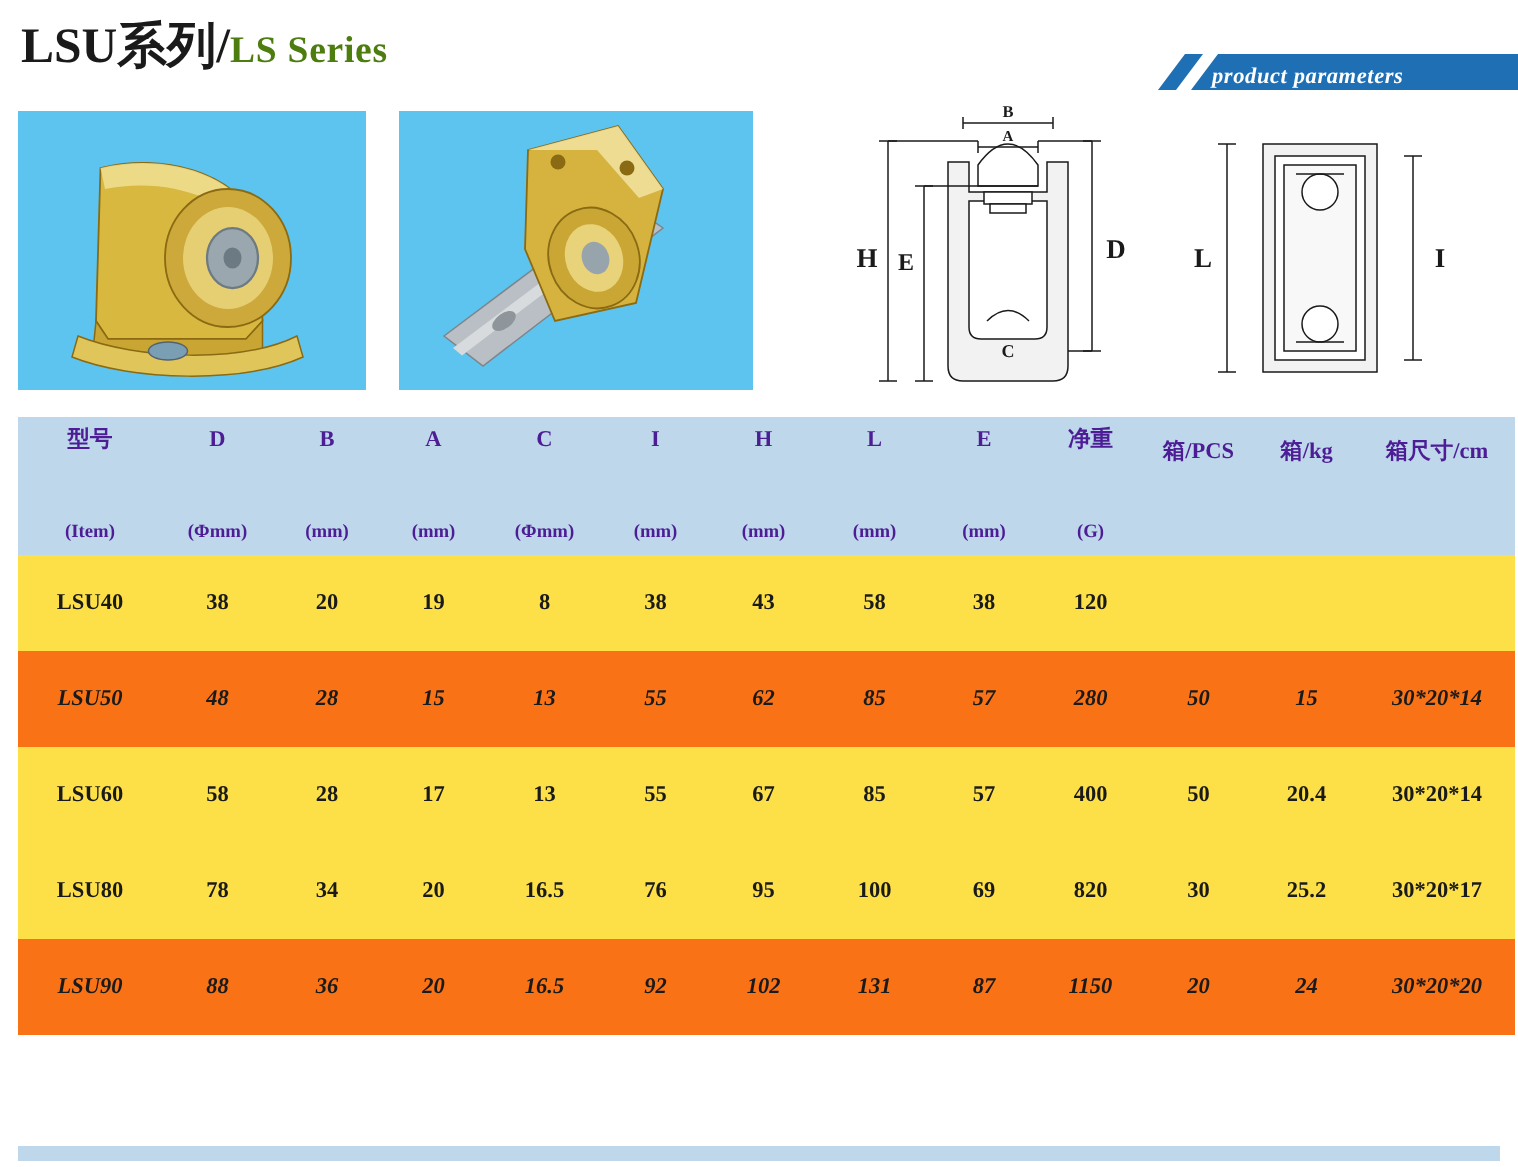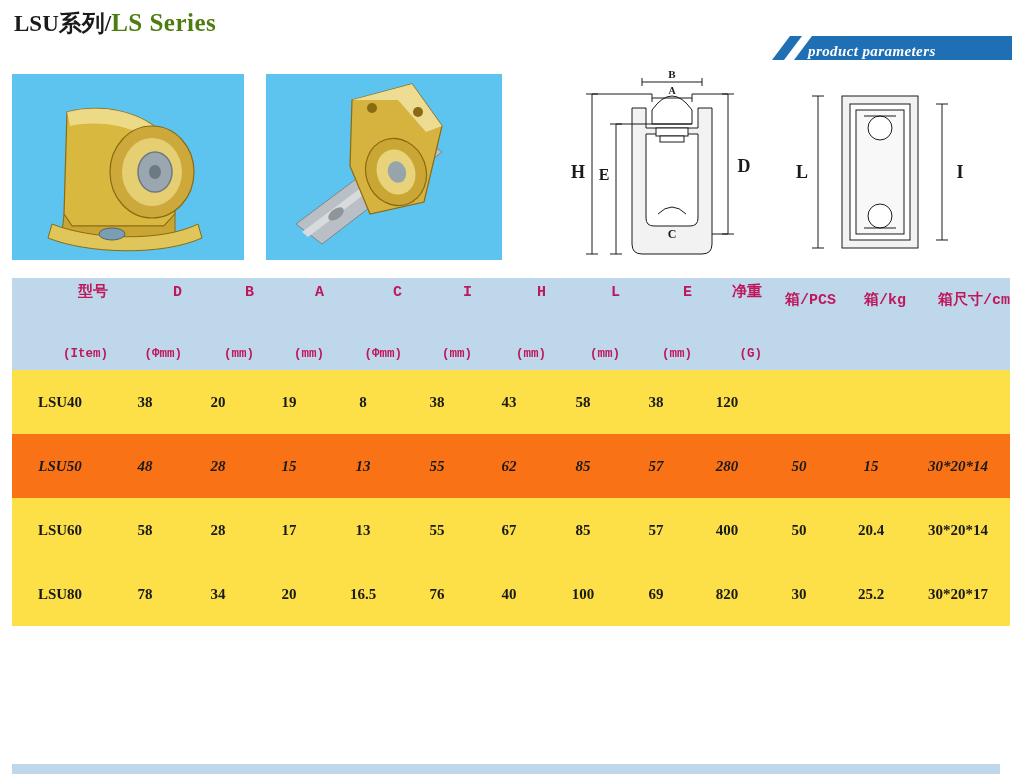--- a/index.html
+++ b/index.html
@@ -23,21 +23,21 @@
   
   .title-row {
     position: absolute;
     left: 14px;
     top: 8px;
     display: flex;
     align-items: baseline;
   }
   .title-cn {
     font-family: "Liberation Serif", serif;
-    font-size: 23px;
+    font-size: 33px;
     font-weight: bold;
     color: #1a1a1a;
     letter-spacing: 0px;
   }
   .title-en {
     font-family: "Liberation Serif", serif;
     font-size: 25px;
     font-weight: bold;
     color: #4d7c0f;
     letter-spacing: 0.5px;
@@ -100,27 +100,27 @@
     top: 278px;
     width: 988px;
   }
   table {
     border-collapse: collapse;
     width: 988px;
     table-layout: fixed;
   }
   thead th {
     background: #bfd7ea;
-    color: #be185d;
-    font-family: Liberation Mono, monospace;
+    color: #4c1d95;
+    font-family: Liberation Serif, serif;
     font-weight: bold;
     font-size: 15px;
     padding: 6px 0 8px 0;
     line-height: 1.25;
-    text-align: right;
+    text-align: center;
     border: none;
   }
   thead th .sub {
     display: block;
     font-size: 12.5px;
     font-weight: bold;
     margin-top: 44px;
   }
   tbody td {
     text-align: center;
@@ -388,26 +388,41 @@
           <td>20.4</td>
           <td>30*20*14</td>
         </tr>
         <tr class="odd">
           <td class="item">LSU80</td>
           <td>78</td>
           <td>34</td>
           <td>20</td>
           <td>16.5</td>
           <td>76</td>
-          <td>40</td>
+          <td>95</td>
           <td>100</td>
           <td>69</td>
           <td>820</td>
           <td>30</td>
           <td>25.2</td>
           <td>30*20*17</td>
         </tr>
+        <tr class="even">
+          <td class="item">LSU90</td>
+          <td>88</td>
+          <td>36</td>
+          <td>20</td>
+          <td>16.5</td>
+          <td>92</td>
+          <td>102</td>
+          <td>131</td>
+          <td>87</td>
+          <td>1150</td>
+          <td>20</td>
+          <td>24</td>
+          <td>30*20*20</td>
+        </tr>
       </tbody>
     </table>
   </div>
 
   <div class="footer-bar"></div>
 </div>
 
 </body></html>

